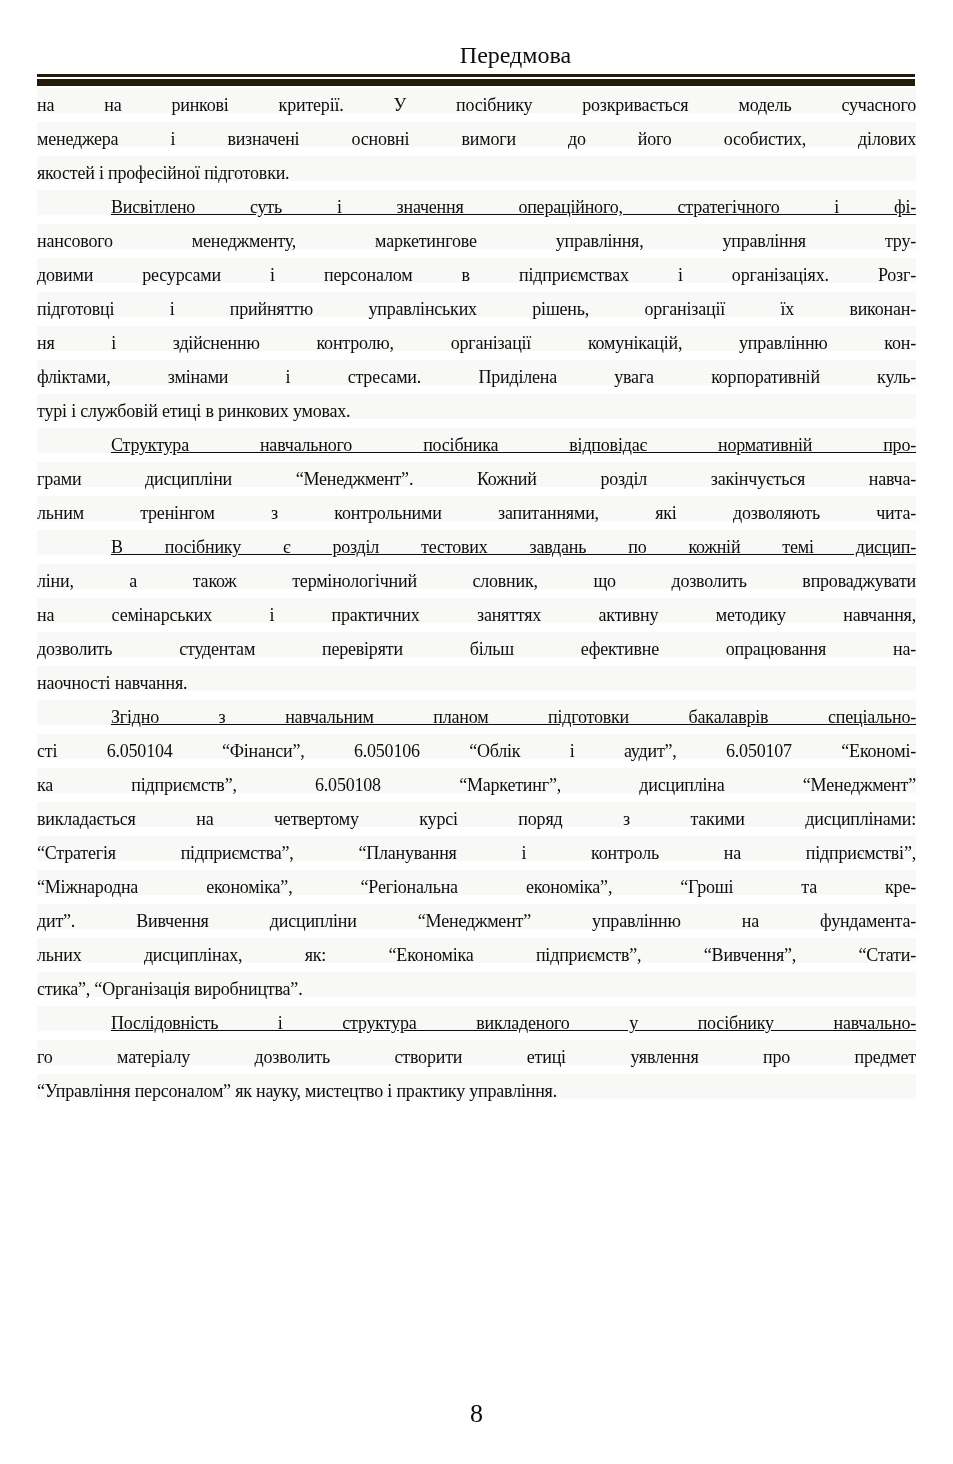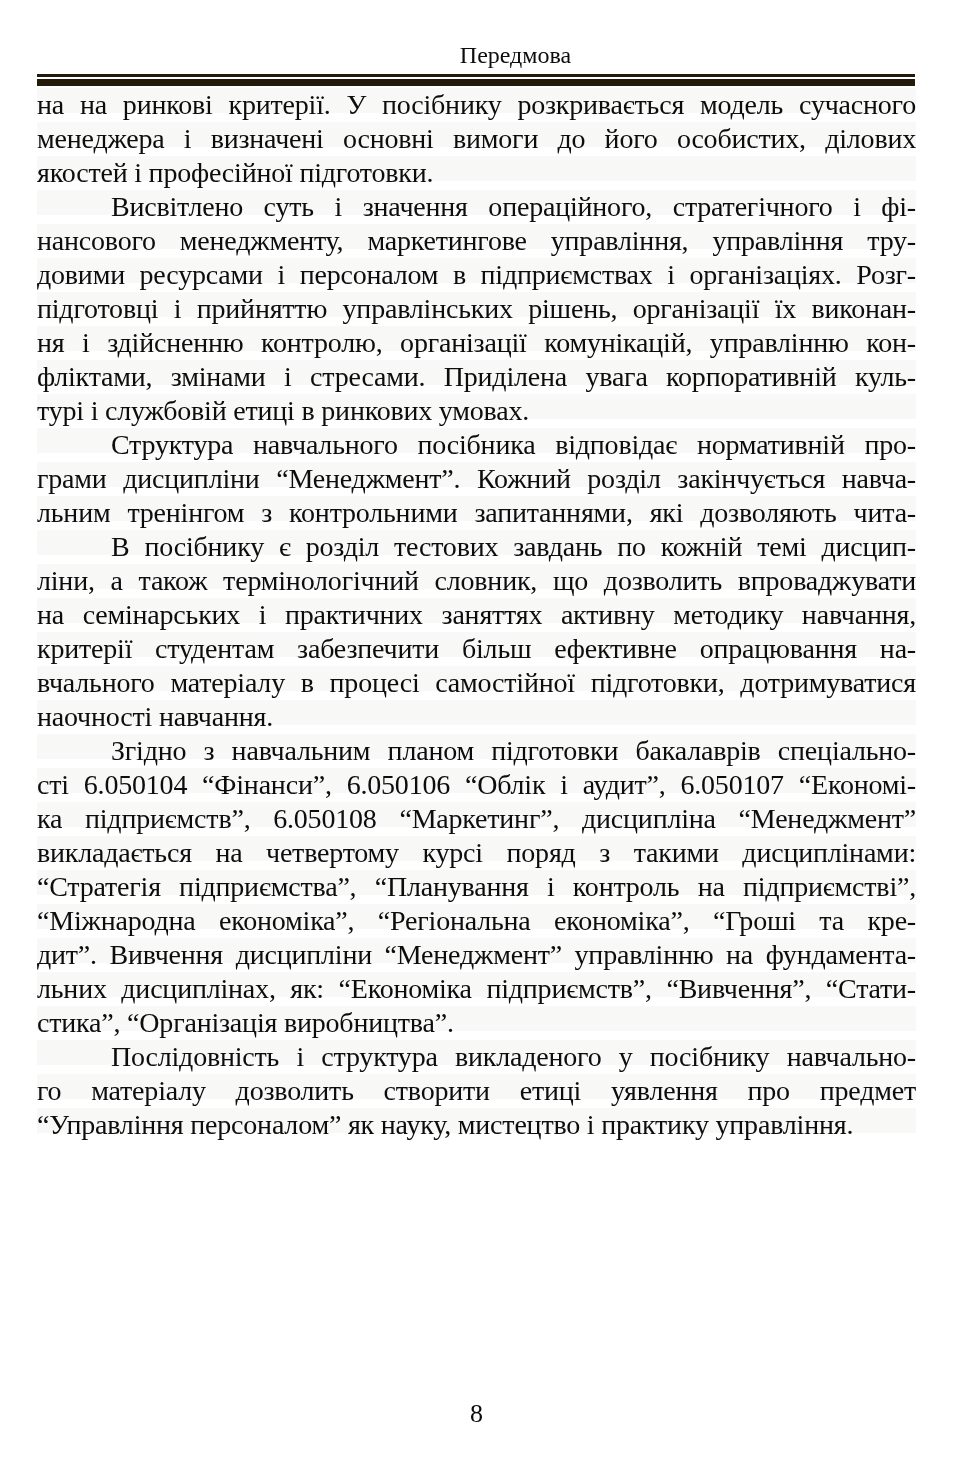--- a/index.html
+++ b/index.html
@@ -35,39 +35,39 @@
   .header-rule .thick-bar {
     margin-top: 2px;
     height: 7px;
     background: var(--rule-color, #231a0a);
   }
   .text-body {
     position: absolute;
     top: 88px;
     left: 37px;
     width: 879px;
-    font-size: 28px;
+    font-size: 18px;
     letter-spacing: -0.2px;
     
     background-image: repeating-linear-gradient(
       rgba(128, 122, 110, 0.05) 0px,
       rgba(128, 122, 110, 0.05) 25px,
       rgba(255, 255, 255, 0) 25px,
       rgba(255, 255, 255, 0) 34px);
   }
   .para { margin: 0; }
   .line {
     height: 34px;
     line-height: 34px;
     text-align: justify;
     text-align-last: justify;
     overflow: hidden;
   }
   .line.last { text-align-last: left; }
-  .line.indent { text-indent: 74px; }
+  .line.indent { text-indent: 74px; text-decoration: underline; }
   .page-number {
     position: absolute;
     top: 1399px;
     left: 0;
     width: 100%;
     text-align: center;
     font-size: 26px;
     line-height: 30px;
   }
 </style>
@@ -98,22 +98,21 @@
     </div>
     <div class="para">
       <div class="line indent">Структура навчального посібника відповідає нормативній про-</div>
       <div class="line">грами дисципліни “Менеджмент”. Кожний розділ закінчується навча-</div>
       <div class="line">льним тренінгом з контрольними запитаннями, які дозволяють чита-</div>
     </div>
     <div class="para">
       <div class="line indent">В посібнику є розділ тестових завдань по кожній темі дисцип-</div>
       <div class="line">ліни, а також термінологічний словник, що дозволить впроваджувати</div>
       <div class="line">на семінарських і практичних заняттях активну методику навчання,</div>
-      <div class="line">критерії студентам забезпечити більш ефективне опрацювання на-</div>
-      <div class="line">вчального матеріалу в процесі самостійної підготовки, дотримуватися</div>
+      <div class="line">дозволить студентам перевіряти більш ефективне опрацювання на-</div>
       <div class="line last">наочності навчання.</div>
     </div>
     <div class="para">
       <div class="line indent">Згідно з навчальним планом підготовки бакалаврів спеціально-</div>
       <div class="line">сті 6.050104 “Фінанси”, 6.050106 “Облік і аудит”, 6.050107 “Економі-</div>
       <div class="line">ка підприємств”, 6.050108 “Маркетинг”, дисципліна “Менеджмент”</div>
       <div class="line">викладається на четвертому курсі поряд з такими дисциплінами:</div>
       <div class="line">“Стратегія підприємства”, “Планування і контроль на підприємстві”,</div>
       <div class="line">“Міжнародна економіка”, “Регіональна економіка”, “Гроші та кре-</div>
       <div class="line">дит”. Вивчення дисципліни “Менеджмент” управлінню на фундамента-</div>

